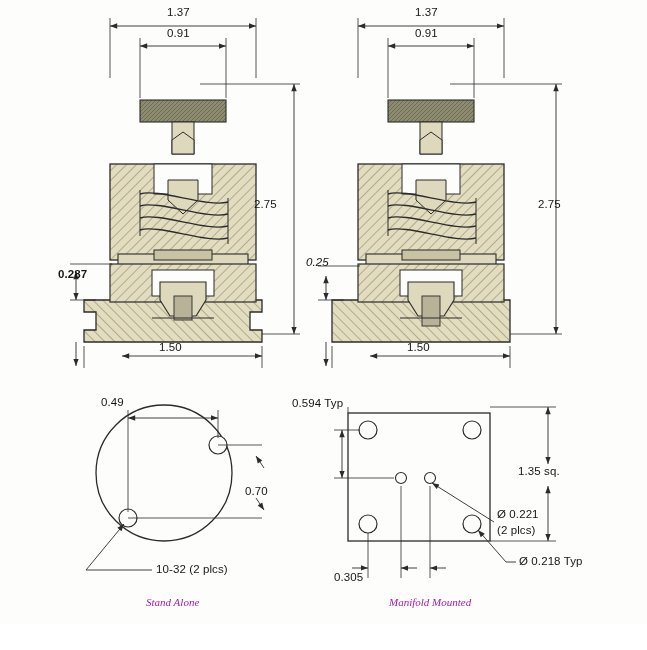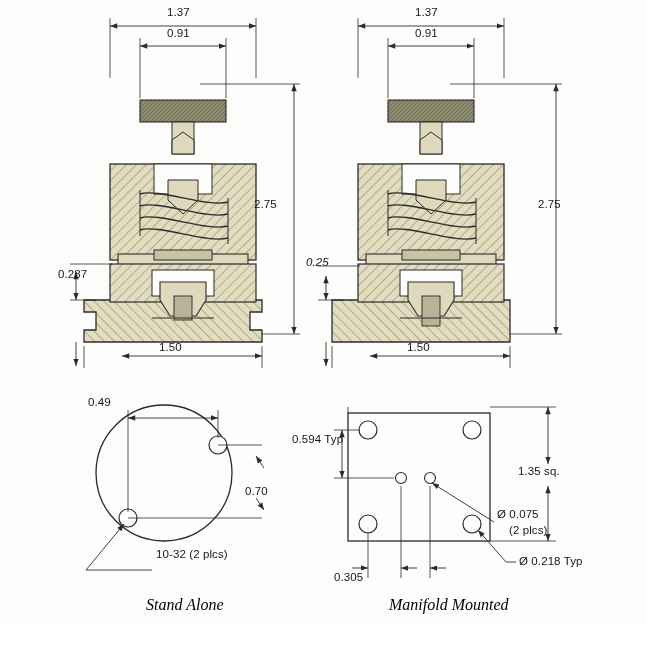--- a/index.html
+++ b/index.html
@@ -25,24 +25,24 @@
   .dim-text {
     position: absolute;
     font-size: 11.5px;
     font-family: "Liberation Sans", sans-serif;
     color: #161616;
     white-space: nowrap;
     letter-spacing: 0.1px;
   }
   .caption {
     position: absolute;
-    font-size: 16px;
+    font-size: 11px;
     font-style: italic;
     font-family: "Liberation Serif", serif;
-    color: #000000;
+    color: #a21caf;
     white-space: nowrap;
   }
   svg.layer {
     position: absolute;
     left: 0; top: 0;
     width: 647px;
     height: 650px;
   }
 </style>
 </head>
@@ -213,36 +213,36 @@
       <line x1="430" y1="486" x2="430" y2="578" stroke="#2b2b2b" stroke-width="0.8"></line>
       <line x1="352" y1="568" x2="368" y2="568" stroke="#2b2b2b" stroke-width="0.9" marker-end="url(#arrEnd)"></line>
       <line x1="417" y1="568" x2="401" y2="568" stroke="#2b2b2b" stroke-width="0.9" marker-end="url(#arrEnd)"></line>
       <line x1="446" y1="568" x2="430" y2="568" stroke="#2b2b2b" stroke-width="0.9" marker-end="url(#arrEnd)"></line>
     </g>
   </svg>
 
   <div class="dim-text" style="left:167px; top:6px;">1.37</div>
   <div class="dim-text" style="left:167px; top:27px;">0.91</div>
   <div class="dim-text" style="left:254px; top:198px;">2.75</div>
-  <div class="dim-text" style="left:58px; top:268px;">0.287</div>
+  <div class="dim-text" style="left:58px; top:268px;font-weight:bold;">0.287</div>
   <div class="dim-text" style="left:159px; top:341px;">1.50</div>
 
   <div class="dim-text" style="left:415px; top:6px;">1.37</div>
   <div class="dim-text" style="left:415px; top:27px;">0.91</div>
   <div class="dim-text" style="left:538px; top:198px;">2.75</div>
   <div class="dim-text" style="left:306px; top:256px;font-style:italic;">0.25</div>
   <div class="dim-text" style="left:407px; top:341px;">1.50</div>
 
-  <div class="dim-text" style="left:88px; top:396px;">0.49</div>
+  <div class="dim-text" style="left:101px; top:396px;">0.49</div>
   <div class="dim-text" style="left:245px; top:485px;">0.70</div>
-  <div class="dim-text" style="left:156px; top:548px;">10-32 (2 plcs)</div>
-
-  <div class="dim-text" style="left:292px; top:397px;margin-top:36px;">0.594 Typ</div>
+  <div class="dim-text" style="left:156px; top:563px;">10-32 (2 plcs)</div>
+
+  <div class="dim-text" style="left:292px; top:397px;">0.594 Typ</div>
   <div class="dim-text" style="left:518px; top:465px;">1.35 sq.</div>
-  <div class="dim-text" style="left:497px; top:508px;">Ø 0.075</div>
-  <div class="dim-text" style="left:497px; top:524px;margin-left:12px;">(2 plcs)</div>
+  <div class="dim-text" style="left:497px; top:508px;">Ø 0.221</div>
+  <div class="dim-text" style="left:497px; top:524px;">(2 plcs)</div>
   <div class="dim-text" style="left:519px; top:555px;">Ø 0.218 Typ</div>
   <div class="dim-text" style="left:334px; top:571px;text-align:right;">0.305</div>
 
   <div class="caption" style="left:146px; top:596px;">Stand Alone</div>
   <div class="caption" style="left:389px; top:596px;text-align:right;">Manifold Mounted</div>
 
 </div>
 
 </body></html>

